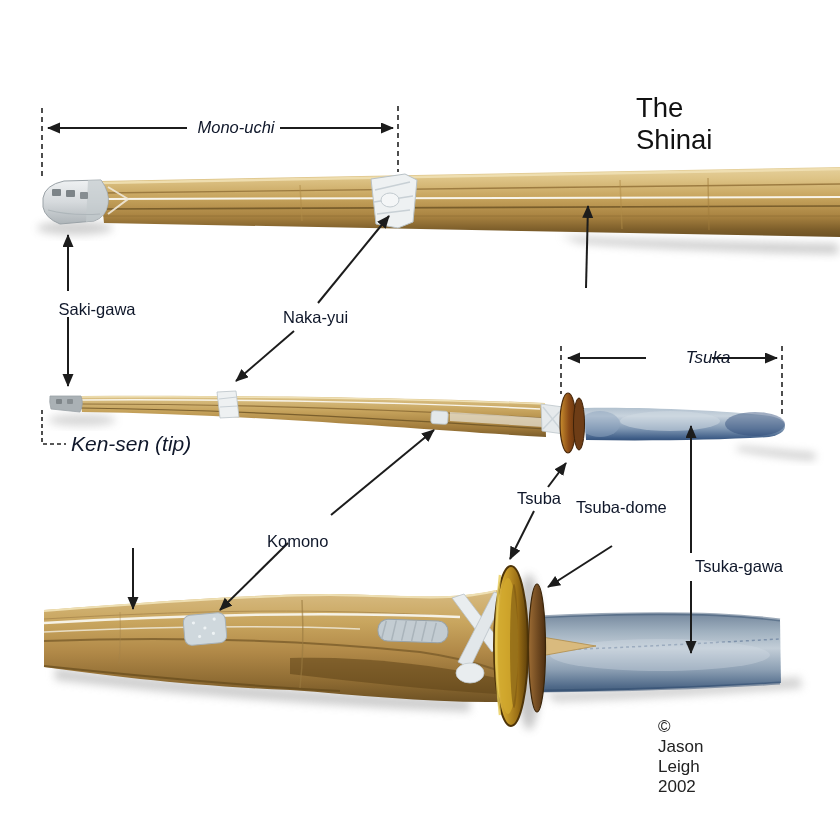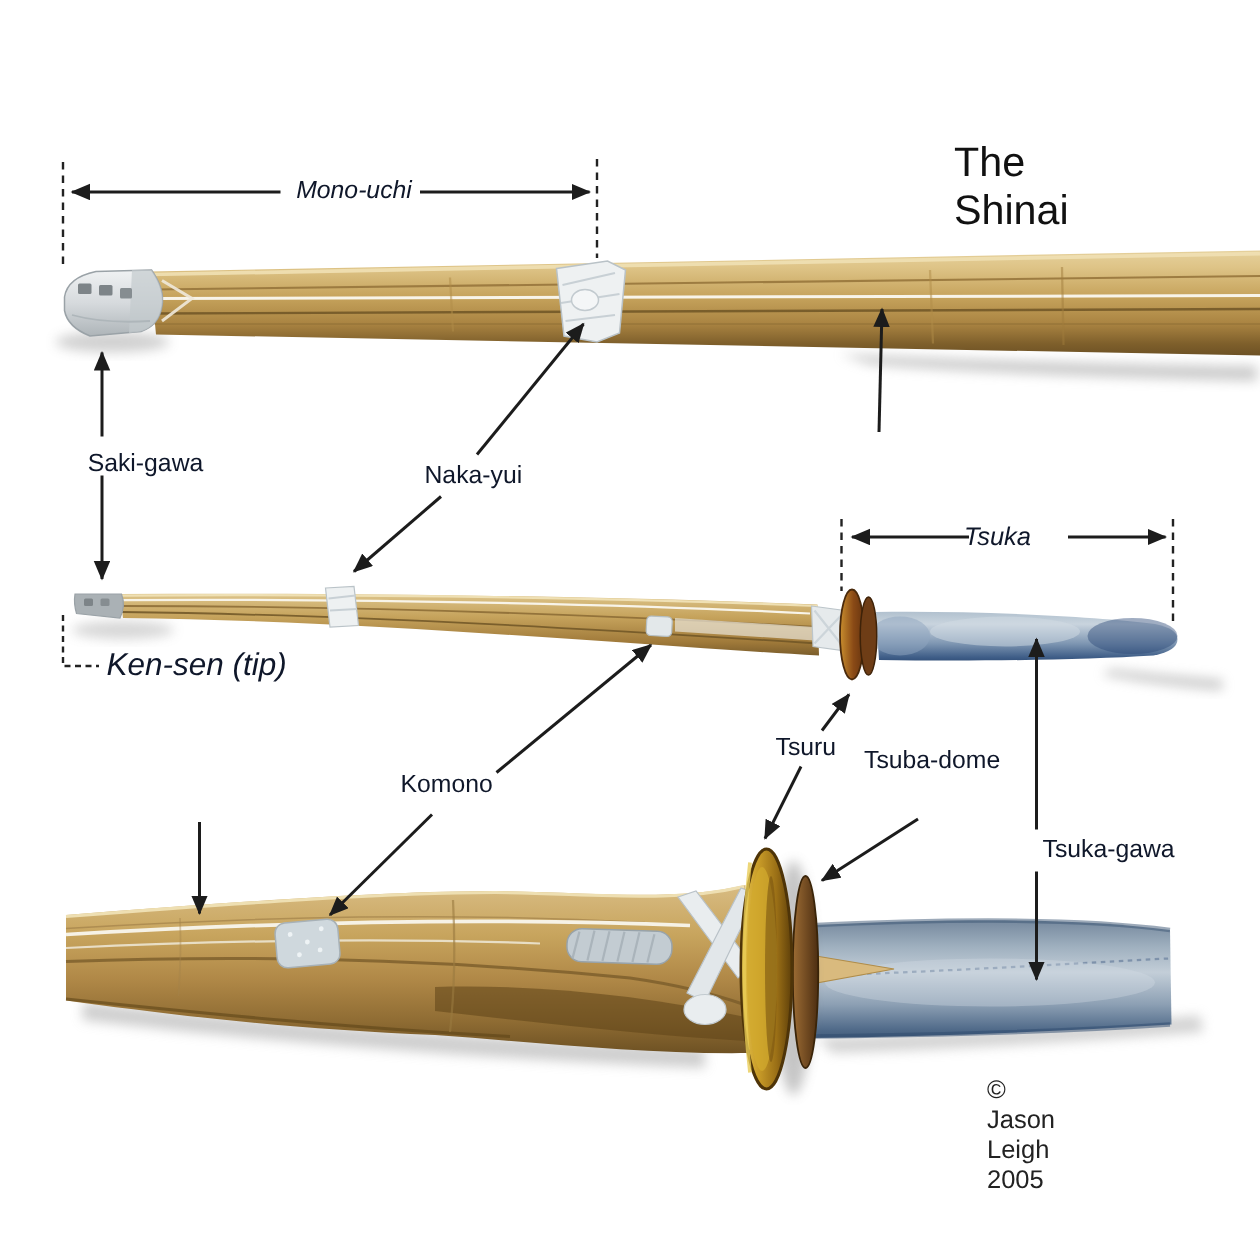--- a/index.html
+++ b/index.html
@@ -228,25 +228,25 @@
 
   <div class="lbl it ctr" style="left:236px;top:118px;">Mono-uchi</div>
 
   <div class="lbl ctr" style="left:97px;top:300px;">Saki-gawa</div>
 
   <div class="lbl" style="left:283px;top:308px;">Naka-yui</div>
 
 
   <div class="lbl it" style="left:71px;top:434px;font-size:21px;">Ken-sen (tip)</div>
 
-  <div class="lbl it ctr" style="left:665px;top:348px;font-size:17px;">Tsuka</div>
-
-  <div class="lbl" style="left:517px;top:489px;">Tsuru</div>
+  <div class="lbl it ctr" style="left:708px;top:348px;font-size:17px;">Tsuka</div>
+
+  <div class="lbl" style="left:517px;top:489px;">Tsuba</div>
 
   <div class="lbl" style="left:576px;top:498px;">Tsuba-dome</div>
 
   <div class="lbl" style="left:660px;top:557px;margin-left:35px;">Tsuka-gawa</div>
 
 
-  <div class="lbl" style="left:267px;top:514px;">Komono</div>
-
-  <div class="copyright">© Jason Leigh 2005</div>
+  <div class="lbl" style="left:267px;top:532px;">Komono</div>
+
+  <div class="copyright">© Jason Leigh 2002</div>
 </div>
 
 </body></html>

